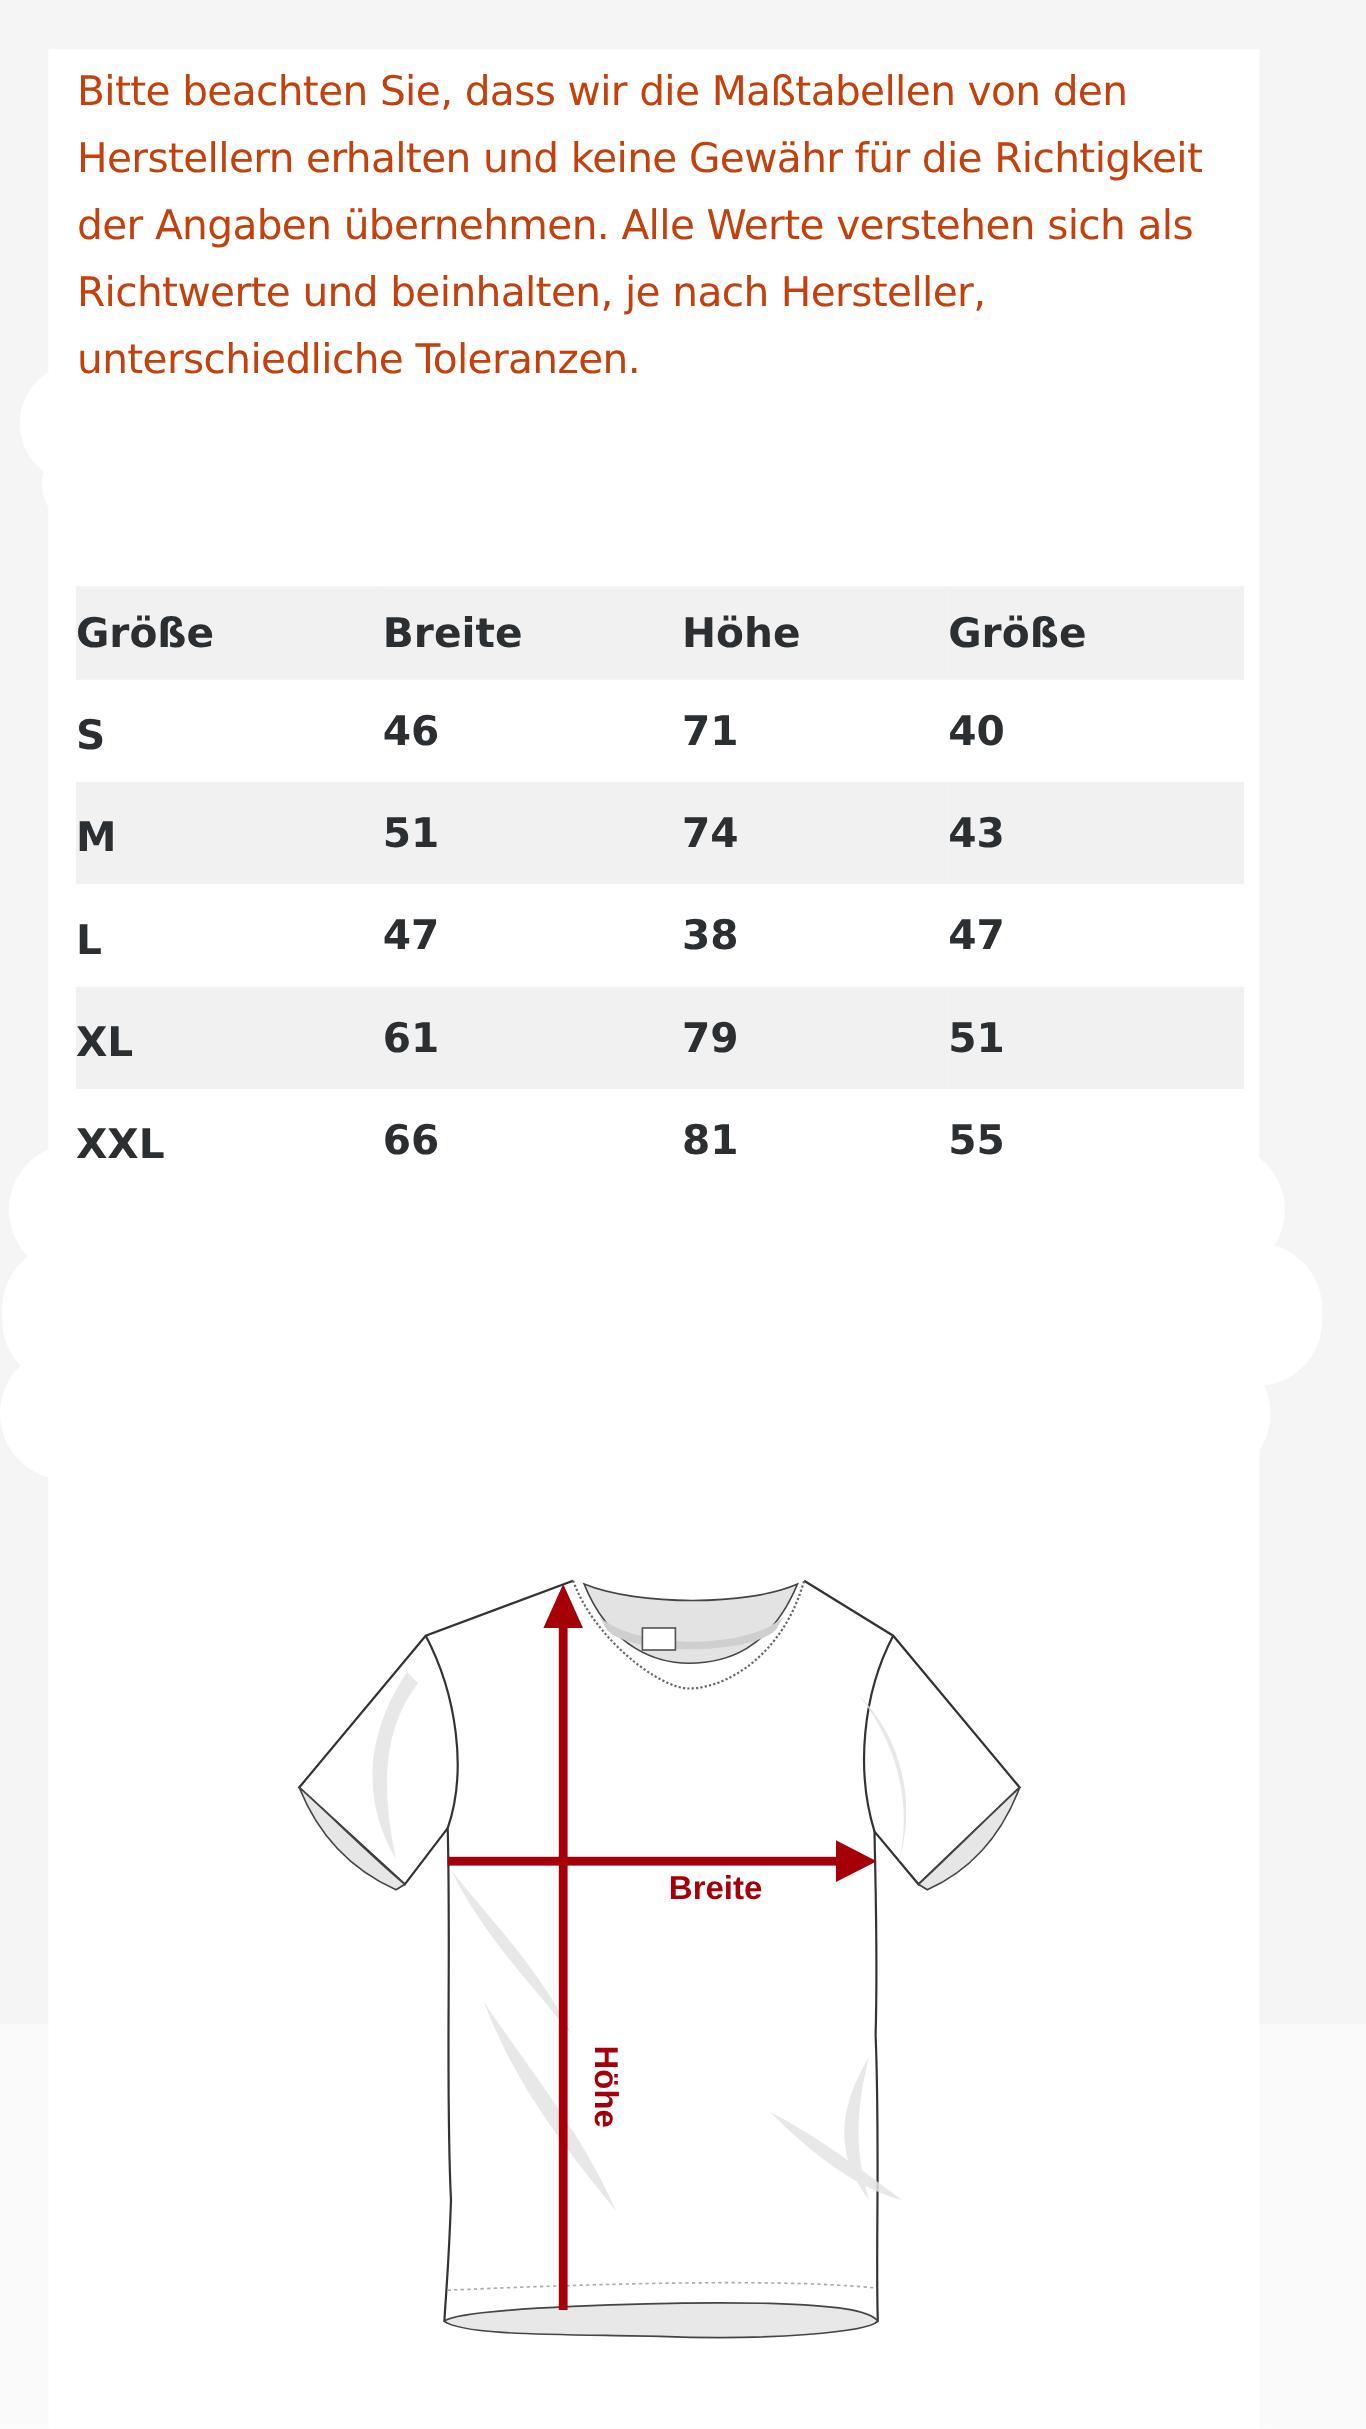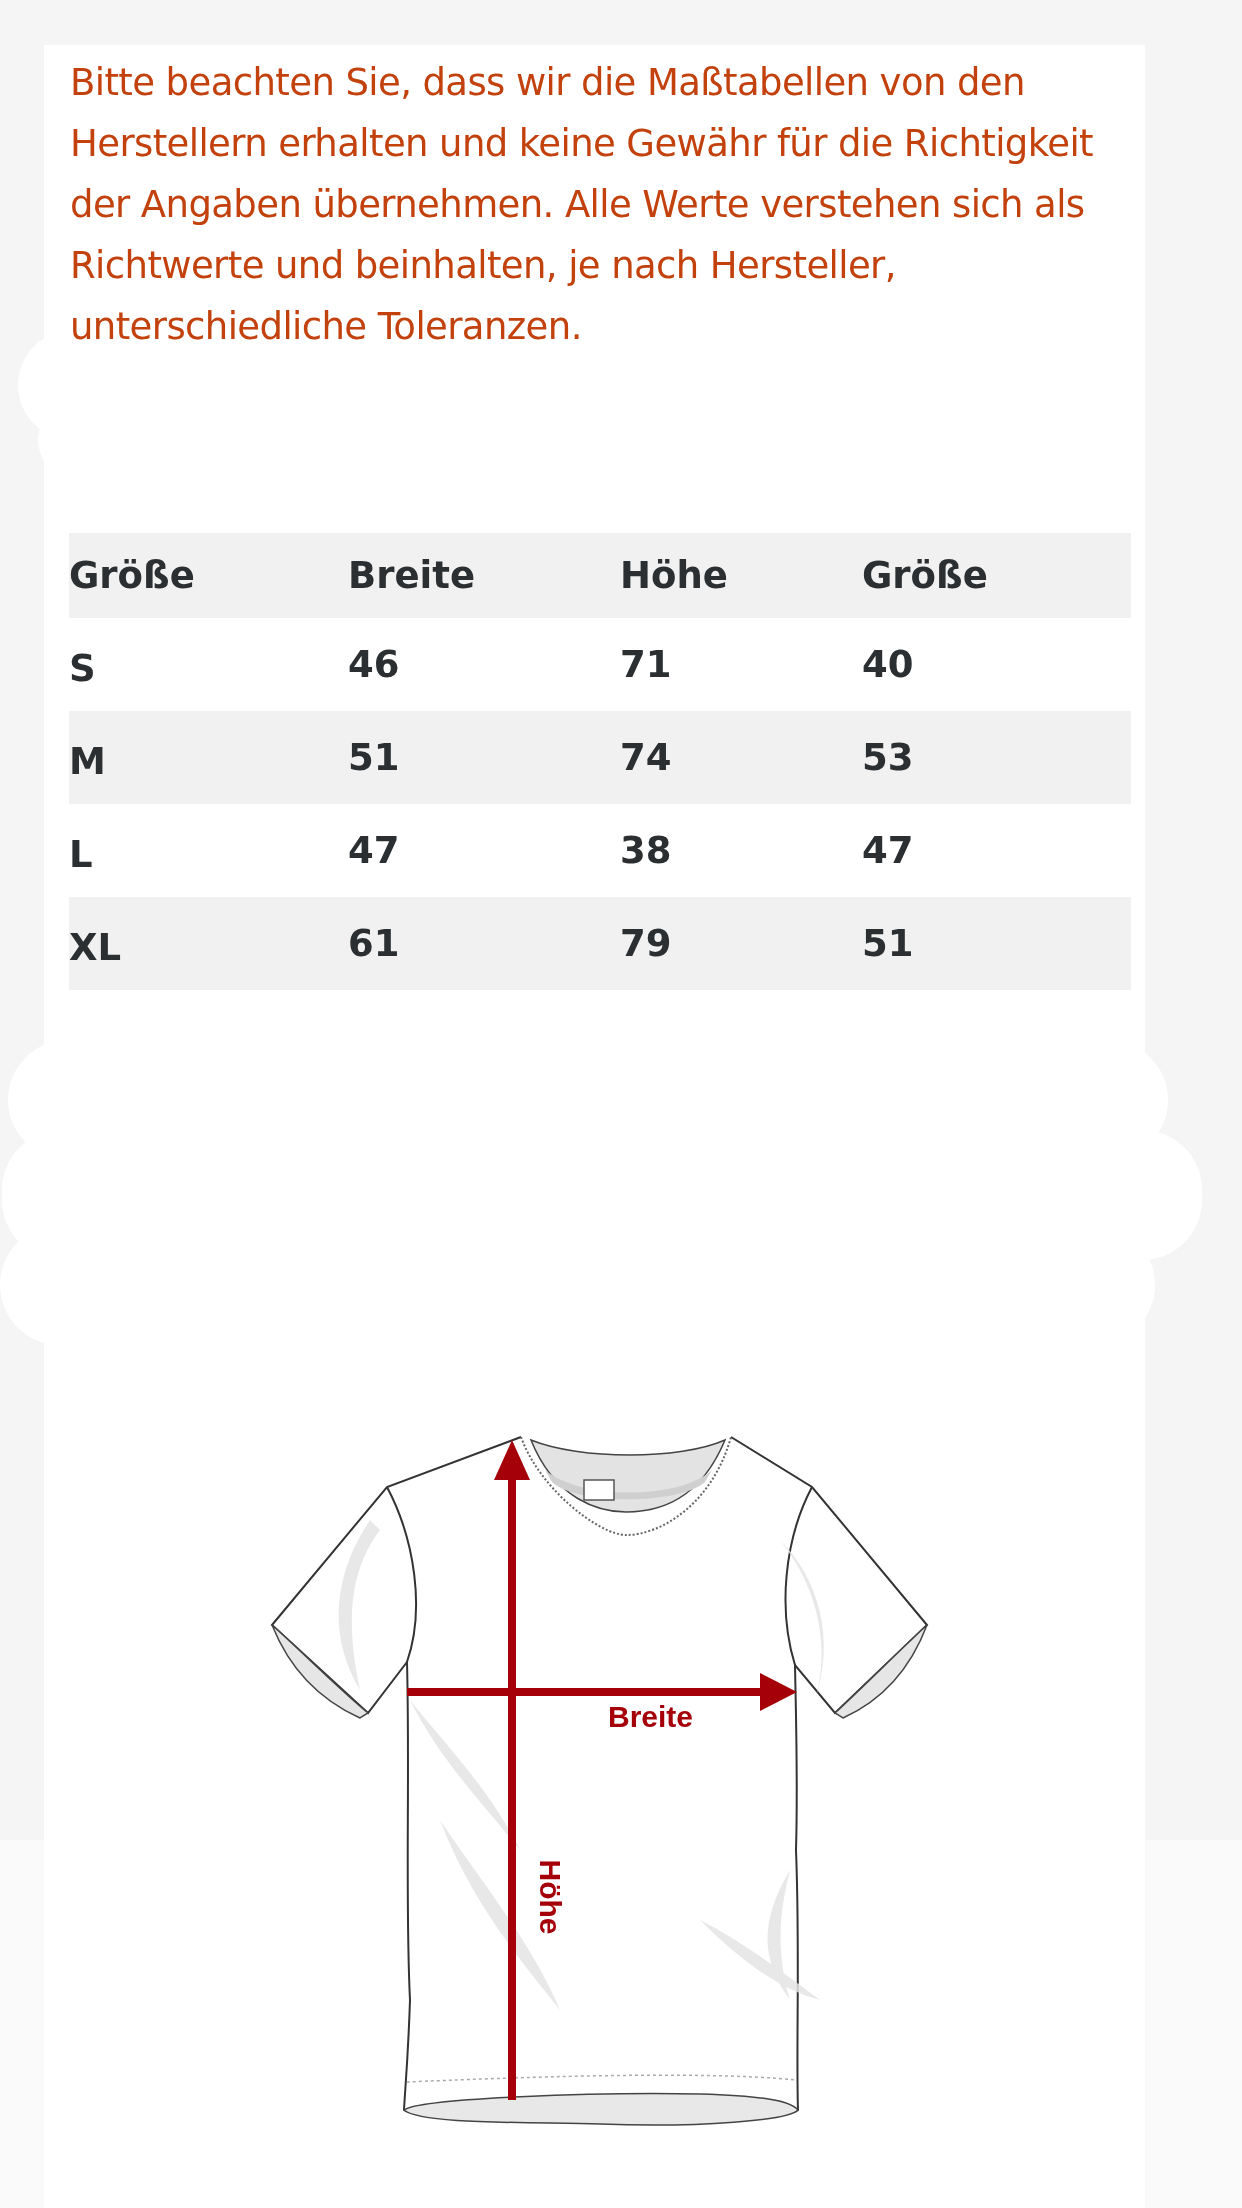--- a/index.html
+++ b/index.html
@@ -79,33 +79,39 @@
     <tr class="even">
       <td class="size-cell">S</td>
       <td>46</td>
       <td>71</td>
       <td>40</td>
     </tr>
     <tr class="odd">
       <td class="size-cell">M</td>
       <td>51</td>
       <td>74</td>
-      <td>53</td>
+      <td>43</td>
     </tr>
     <tr class="even">
       <td class="size-cell">L</td>
       <td>47</td>
       <td>38</td>
       <td>47</td>
     </tr>
     <tr class="odd">
       <td class="size-cell">XL</td>
       <td>61</td>
       <td>79</td>
       <td>51</td>
+    </tr>
+    <tr class="even">
+      <td class="size-cell">XXL</td>
+      <td>66</td>
+      <td>81</td>
+      <td>55</td>
     </tr>
   </tbody>
 </table>
 
 <svg class="shirt" viewBox="0 0 1242 2208" xmlns="http://www.w3.org/2000/svg">
   <g fill="none" stroke="#333" stroke-width="2">
 
     <path d="M521 1437 L387 1487 L272 1625 L368 1713 L407 1662
              C410 1780 405 1900 410 2000 C408 2060 405 2090 404 2110
              C420 2122 600 2118 700 2120 C760 2120 790 2115 798 2110

